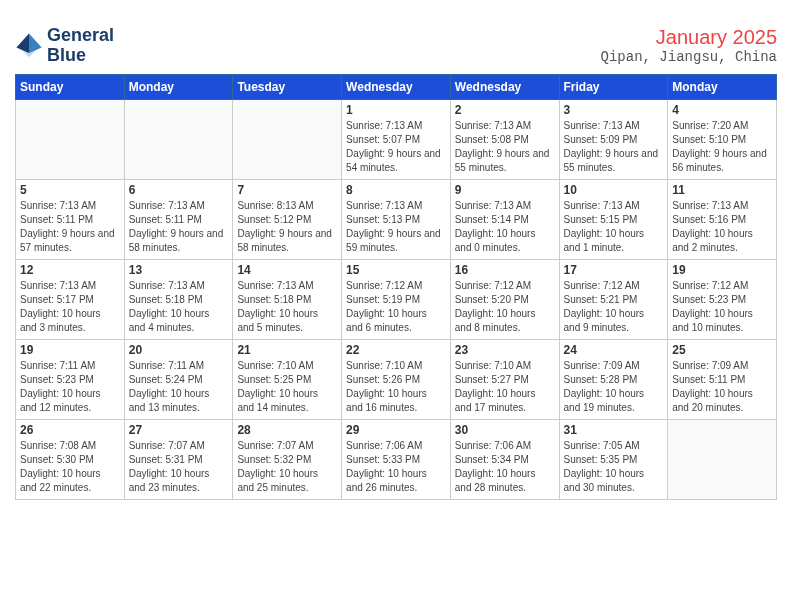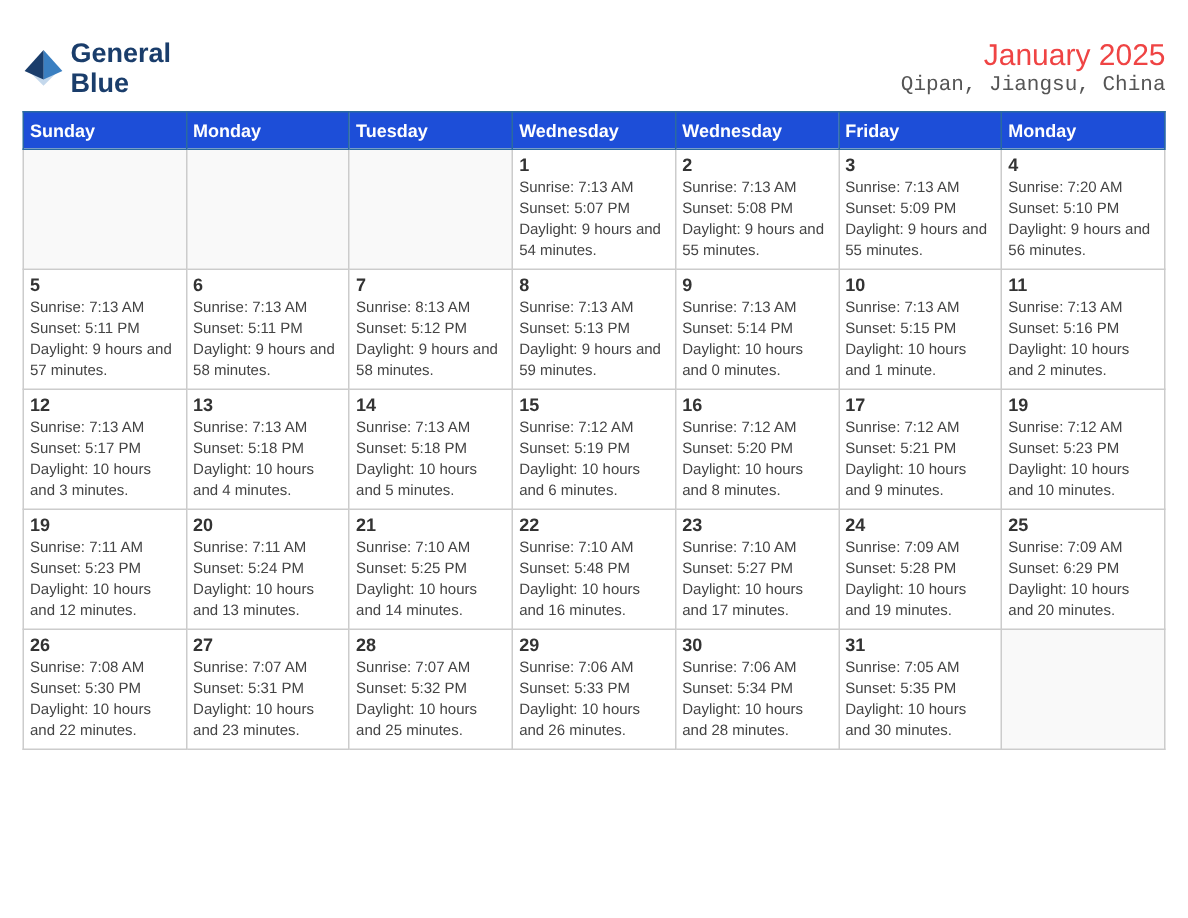--- a/index.html
+++ b/index.html
@@ -276,42 +276,42 @@
           <td>
             <div class="day-number">21</div>
             <div class="day-info">Sunrise: 7:10 AM
 Sunset: 5:25 PM
 Daylight: 10 hours
 and 14 minutes.</div>
           </td>
           <td>
             <div class="day-number">22</div>
             <div class="day-info">Sunrise: 7:10 AM
-Sunset: 5:48 PM
+Sunset: 5:26 PM
 Daylight: 10 hours
 and 16 minutes.</div>
           </td>
           <td>
             <div class="day-number">23</div>
             <div class="day-info">Sunrise: 7:10 AM
 Sunset: 5:27 PM
 Daylight: 10 hours
 and 17 minutes.</div>
           </td>
           <td>
             <div class="day-number">24</div>
             <div class="day-info">Sunrise: 7:09 AM
 Sunset: 5:28 PM
 Daylight: 10 hours
 and 19 minutes.</div>
           </td>
           <td>
             <div class="day-number">25</div>
             <div class="day-info">Sunrise: 7:09 AM
-Sunset: 6:29 PM
+Sunset: 5:11 PM
 Daylight: 10 hours
 and 20 minutes.</div>
           </td>
         </tr>
         <tr>
           <td>
             <div class="day-number">26</div>
             <div class="day-info">Sunrise: 7:08 AM
 Sunset: 5:30 PM
 Daylight: 10 hours

